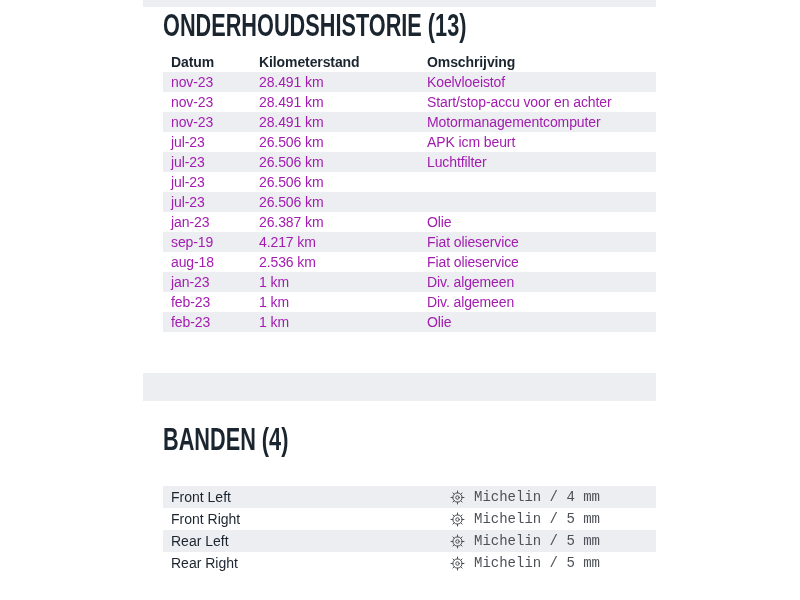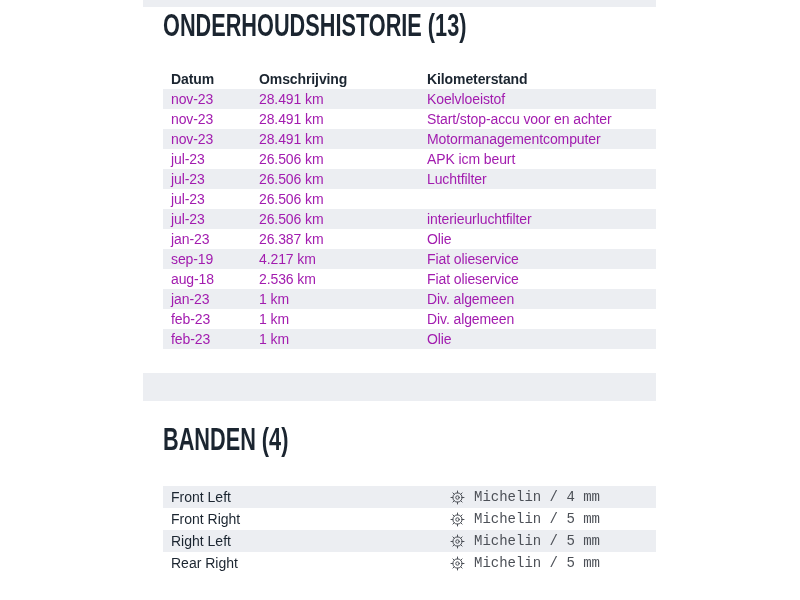--- a/index.html
+++ b/index.html
@@ -10,21 +10,21 @@
 
   .top-strip { position:absolute; left:0; top:0; width:513px; height:7px; background:#eceef2; }
   .sep-band  { position:absolute; left:0; top:373px; width:513px; height:28px; background:#eceef2; }
 
   .sec-title { position:absolute; left:20px; white-space:nowrap;
                font-weight:bold; font-size:31px; line-height:34px; color:#1b2530;
                transform:scaleX(0.70); transform-origin:left top; letter-spacing:0px; }
   .title-maintenance { top:9px; }
   .title-tires { top:423px; }
 
-  .mtable { position:absolute; left:20px; top:69px; width:493px; }
+  .mtable { position:absolute; left:20px; top:52px; width:493px; }
   .mrow { display:grid; grid-template-columns:88px 168px 1fr; height:20px; line-height:20px; }
   .mrow > div { padding-left:8px; font-size:14px; letter-spacing:-0.1px; color:#a21caf;
                 white-space:nowrap; overflow:hidden; }
   .mrow.mhead > div { font-weight:bold; color:#1b2530; }
   .mrow.odd { background:#eceef2; }
 
   .ttable { position:absolute; left:20px; top:486px; width:493px; }
   .trow { display:grid; grid-template-columns:1fr 24px 182px; height:22px; align-items:center; }
   .trow.odd { background:#eceef2; }
   .tlabel { padding-left:8px; font-weight:normal; font-size:14px; color:#1b2530; white-space:nowrap; }
@@ -39,22 +39,22 @@
 <div class="page">
   <div class="content-col">
 
     <div class="top-strip"></div>
 
     <h1 class="sec-title title-maintenance">ONDERHOUDSHISTORIE (13)</h1>
 
     <div class="mtable">
       <div class="mrow mhead">
         <div>Datum</div>
+        <div>Kilometerstand</div>
         <div>Omschrijving</div>
-        <div>Kilometerstand</div>
       </div>
 
       <div class="mrow odd">
         <div>nov-23</div>
         <div>28.491 km</div>
         <div>Koelvloeistof</div>
       </div>
       <div class="mrow">
         <div>nov-23</div>
         <div>28.491 km</div>
@@ -75,21 +75,20 @@
         <div>26.506 km</div>
         <div>Luchtfilter</div>
       </div>
       <div class="mrow">
         <div>jul-23</div>
         <div>26.506 km</div>
       </div>
       <div class="mrow odd">
         <div>jul-23</div>
         <div>26.506 km</div>
-        <div>interieurluchtfilter</div>
       </div>
       <div class="mrow">
         <div>jan-23</div>
         <div>26.387 km</div>
         <div>Olie</div>
       </div>
       <div class="mrow odd">
         <div>sep-19</div>
         <div>4.217 km</div>
         <div>Fiat olieservice</div>
@@ -151,21 +150,21 @@
               <line x1="6.77" y1="17.23" x2="4.65" y2="19.35"></line>
             <line x1="4.6" y1="12" x2="1.6" y2="12"></line>
               <line x1="6.77" y1="6.77" x2="4.65" y2="4.65"></line>
             <line x1="12" y1="4.6" x2="12" y2="1.6"></line>
               <line x1="17.23" y1="6.77" x2="19.35" y2="4.65"></line>
           </svg>
         </span>
         <div class="tvalue">Michelin / 5 mm</div>
       </div>
       <div class="trow odd">
-        <div class="tlabel">Right Left</div>
+        <div class="tlabel">Rear Left</div>
         <span class="gear">
           <svg viewBox="0 0 24 24" width="15" height="15" fill="none" stroke="currentColor" stroke-width="1.6" stroke-linecap="round">
             <circle cx="12" cy="12" r="7.4"></circle>
               <circle cx="12" cy="12" r="2.8"></circle>
             <line x1="19.4" y1="12" x2="22.4" y2="12"></line>
               <line x1="17.23" y1="17.23" x2="19.35" y2="19.35"></line>
             <line x1="12" y1="19.4" x2="12" y2="22.4"></line>
               <line x1="6.77" y1="17.23" x2="4.65" y2="19.35"></line>
             <line x1="4.6" y1="12" x2="1.6" y2="12"></line>
               <line x1="6.77" y1="6.77" x2="4.65" y2="4.65"></line>

